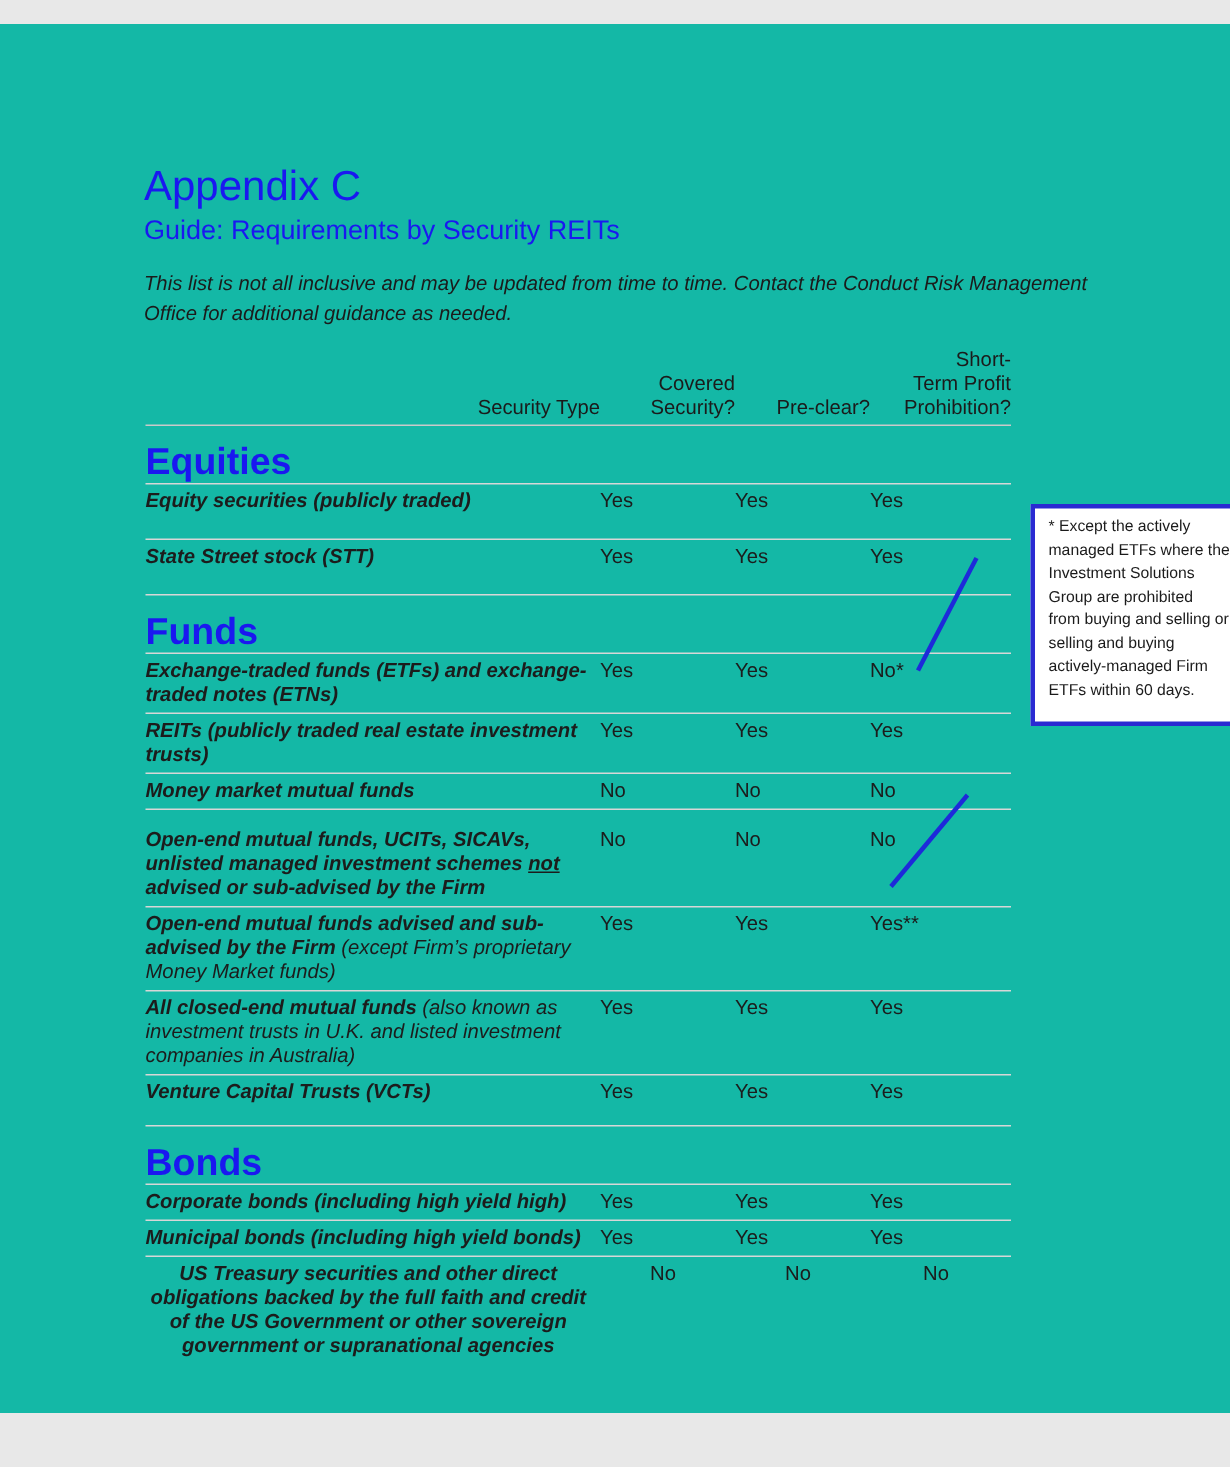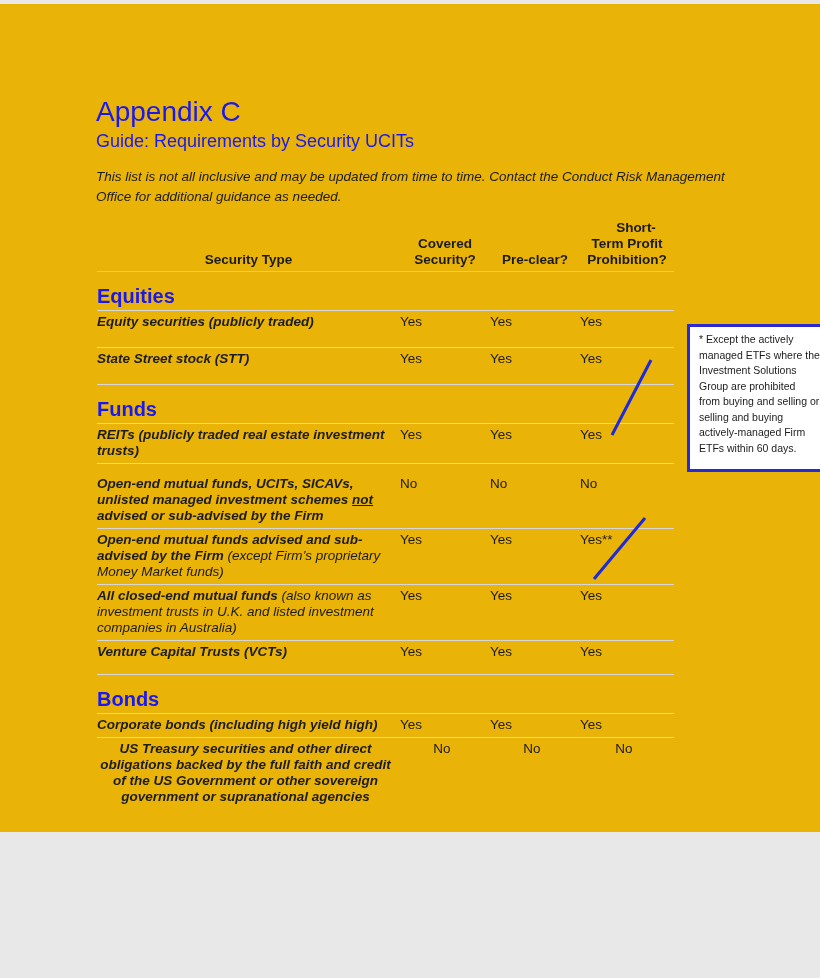--- a/index.html
+++ b/index.html
@@ -1,24 +1,24 @@
 <!DOCTYPE html>
 <html><head>
 <meta charset="utf-8">
 <style>
   html, body { margin: 0; padding: 0; background: #e8e8e8; }
   .page {
     position: relative;
     width: 820px;
-    height: 828px;
-    background: #eab308;
+    height: 926px;
+    background: #14b8a6;
     font-family: "Liberation Sans", "DejaVu Sans", sans-serif;
     color: #1c1c1c;
     overflow: hidden;
-    margin: 4px auto;
+    margin: 16px auto;
   }
 
   
   .header-block { position: absolute; left: 96px; top: 92px; width: 692px; }
   .doc-title {
     margin: 0;
     font-size: 28px;
     font-weight: 400;
     color: #1a18f0;
     line-height: 32px;
@@ -44,37 +44,37 @@
   table.sec-table {
     position: absolute;
     left: 97px;
     top: 212px;
     width: 577px;
     border-collapse: collapse;
     font-size: 13.5px;
     line-height: 16px;
   }
   .sec-table th {
-    text-align: center;
+    text-align: right;
     vertical-align: bottom;
-    font-weight: 700;
+    font-weight: 400;
     padding: 4px 0 3px 0;
     border-bottom: 1px solid #c9c9c9;
     white-space: pre-line;
     color: #1b1b1b;
   }
   .sec-table th.col-shortterm { text-indent: 18px; }
   .sec-table td {
     vertical-align: top;
     padding: 3px 6px 4px 0;
     border-bottom: 1px solid #d7d7d7;
   }
   .sec-table td.section-heading {
     padding: 13px 0 3px 0;
-    font-size: 20px;
+    font-size: 25px;
     line-height: 22px;
     font-weight: 700;
     color: #1a18f0;
   }
   .sec-table tr.gap-md td { padding-bottom: 17px; }
   .sec-table tr.gap-lg td { padding-bottom: 14px; }
   .sec-table tr.pad-top td { padding-top: 12px; }
   .sec-table tr.last-row td { border-bottom: none; text-align: center; }
   .cell-label span { font-weight: 400; font-style: italic; }
   .cell-label span.b { font-weight: 700; }
@@ -108,21 +108,21 @@
   }
   svg.overlay line { stroke: #1d2ada; stroke-width: 3; stroke-linecap: butt; }
 </style>
 </head>
 <body>
 
 <div class="page">
 
   <div class="header-block">
     <h1 class="doc-title">Appendix C</h1>
-    <h2 class="doc-subtitle">Guide: Requirements by Security UCITs</h2>
+    <h2 class="doc-subtitle">Guide: Requirements by Security REITs</h2>
     <p class="doc-intro">This list is not all inclusive and may be updated from time to time. Contact the Conduct Risk Management
 Office for additional guidance as needed.</p>
   </div>
 
   <table class="sec-table">
     <colgroup>
       <col style="width:303px">
       <col style="width:90px">
       <col style="width:90px">
       <col style="width:94px">
@@ -151,24 +151,36 @@
         <tr class="gap-md">
           <td class="cell-label"><span class="b">State Street stock (STT)</span></td>
           <td class="cell-value">Yes</td>
           <td class="cell-value">Yes</td>
           <td class="cell-value">Yes</td>
         </tr>
         <tr>
           <td colspan="4" class="section-heading">Funds</td>
         </tr>
         <tr>
+          <td class="cell-label"><span class="b">Exchange-traded funds (ETFs) and exchange-traded notes (ETNs)</span></td>
+          <td class="cell-value">Yes</td>
+          <td class="cell-value">Yes</td>
+          <td class="cell-value">No*</td>
+        </tr>
+        <tr>
           <td class="cell-label"><span class="b">REITs (publicly traded real estate investment trusts)</span></td>
           <td class="cell-value">Yes</td>
           <td class="cell-value">Yes</td>
           <td class="cell-value">Yes</td>
+        </tr>
+        <tr>
+          <td class="cell-label"><span class="b">Money market mutual funds</span></td>
+          <td class="cell-value">No</td>
+          <td class="cell-value">No</td>
+          <td class="cell-value">No</td>
         </tr>
         <tr class="pad-top">
           <td class="cell-label"><span class="b">Open-end mutual funds, UCITs, SICAVs, unlisted managed investment schemes </span><span class="b u">not</span><span class="b"> advised or sub-advised by the Firm</span></td>
           <td class="cell-value">No</td>
           <td class="cell-value">No</td>
           <td class="cell-value">No</td>
         </tr>
         <tr>
           <td class="cell-label"><span class="b">Open-end mutual funds advised and sub-advised by the Firm </span><span>(except Firm’s proprietary Money Market funds)</span></td>
           <td class="cell-value">Yes</td>
@@ -185,20 +197,26 @@
           <td class="cell-label"><span class="b">Venture Capital Trusts (VCTs)</span></td>
           <td class="cell-value">Yes</td>
           <td class="cell-value">Yes</td>
           <td class="cell-value">Yes</td>
         </tr>
         <tr>
           <td colspan="4" class="section-heading">Bonds</td>
         </tr>
         <tr>
           <td class="cell-label"><span class="b">Corporate bonds (including high yield high)</span></td>
+          <td class="cell-value">Yes</td>
+          <td class="cell-value">Yes</td>
+          <td class="cell-value">Yes</td>
+        </tr>
+        <tr>
+          <td class="cell-label"><span class="b">Municipal bonds (including high yield bonds)</span></td>
           <td class="cell-value">Yes</td>
           <td class="cell-value">Yes</td>
           <td class="cell-value">Yes</td>
         </tr>
         <tr class="last-row">
           <td class="cell-label"><span class="b">US Treasury securities and other direct obligations backed by the full faith and credit of the US Government or other sovereign government or supranational agencies</span></td>
           <td class="cell-value">No</td>
           <td class="cell-value">No</td>
           <td class="cell-value">No</td>
         </tr>

